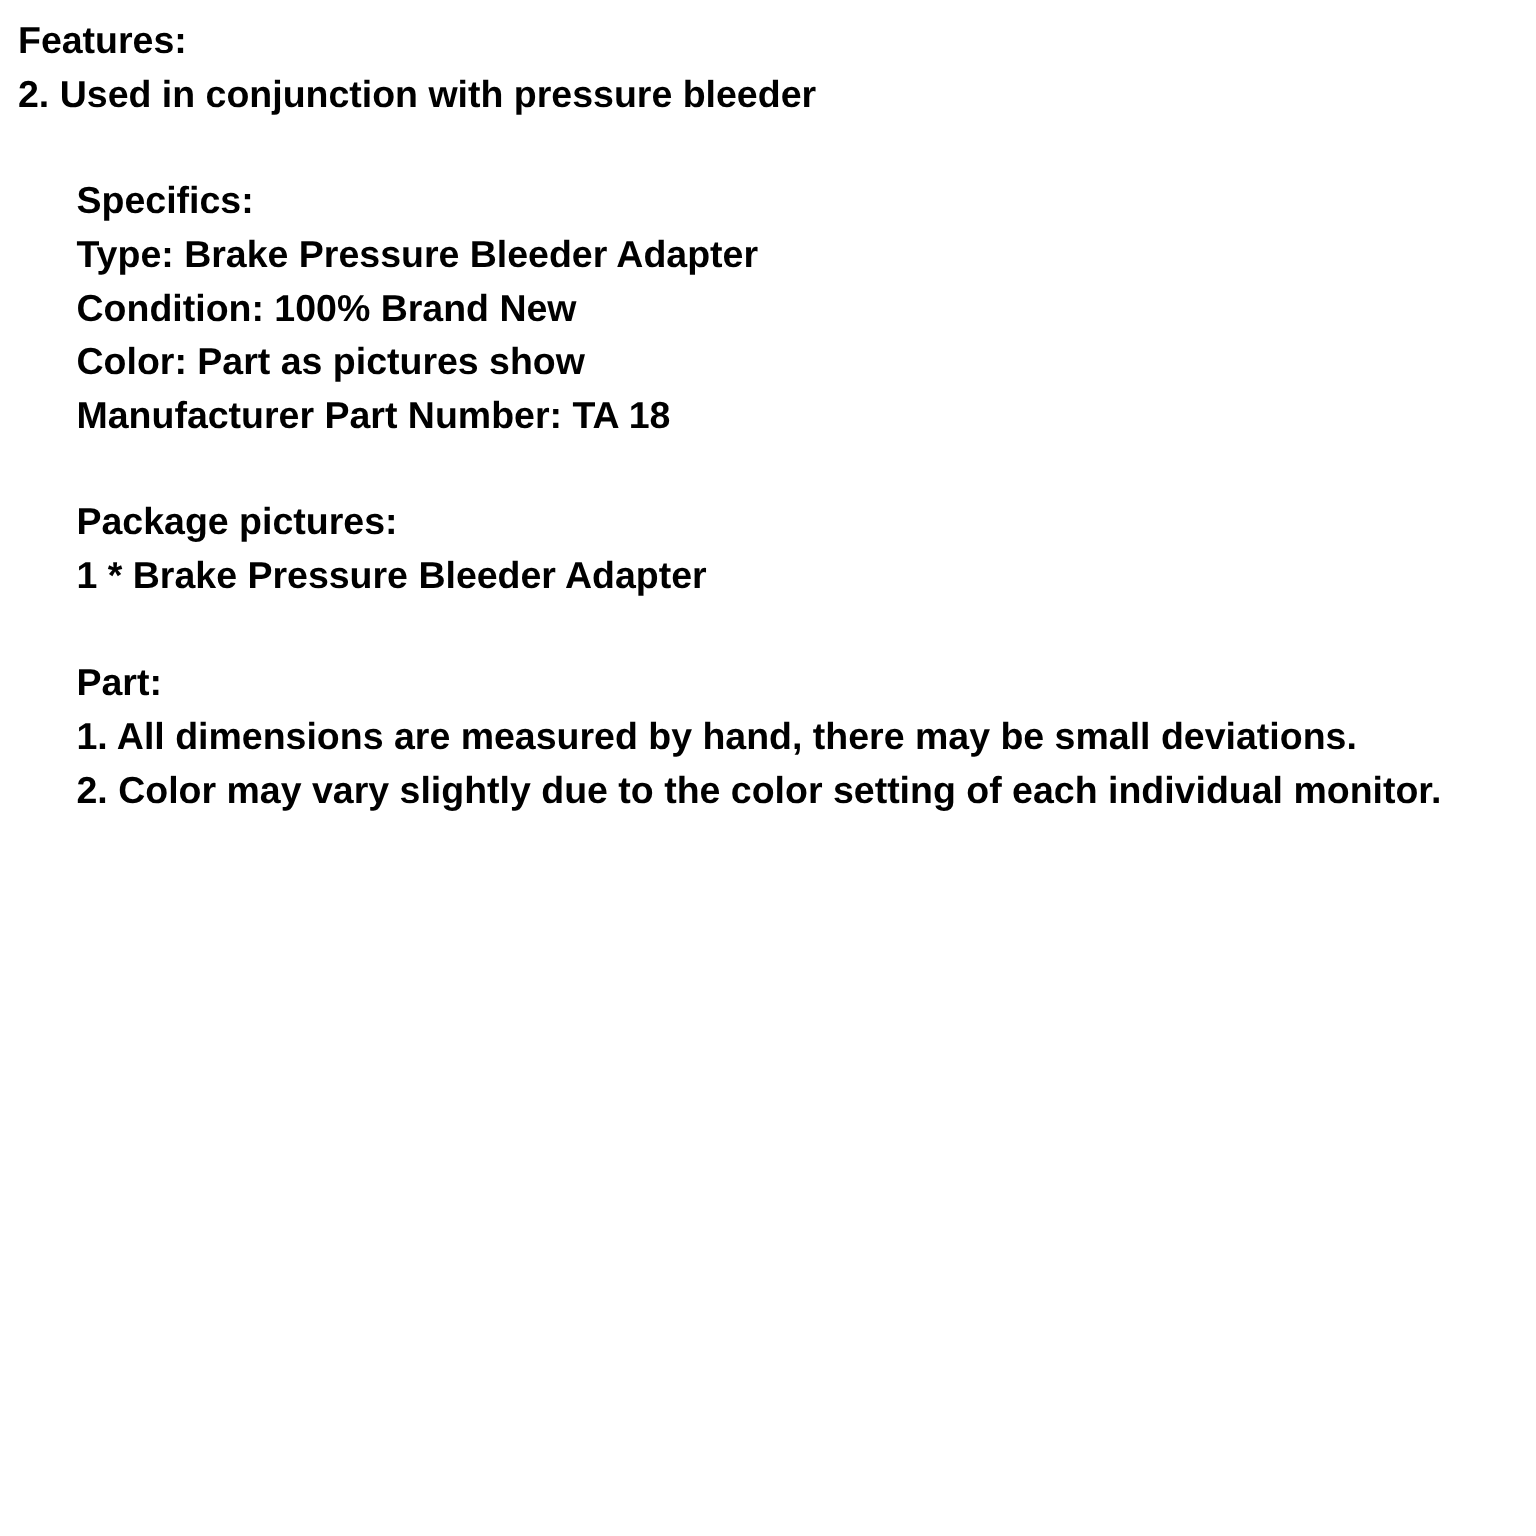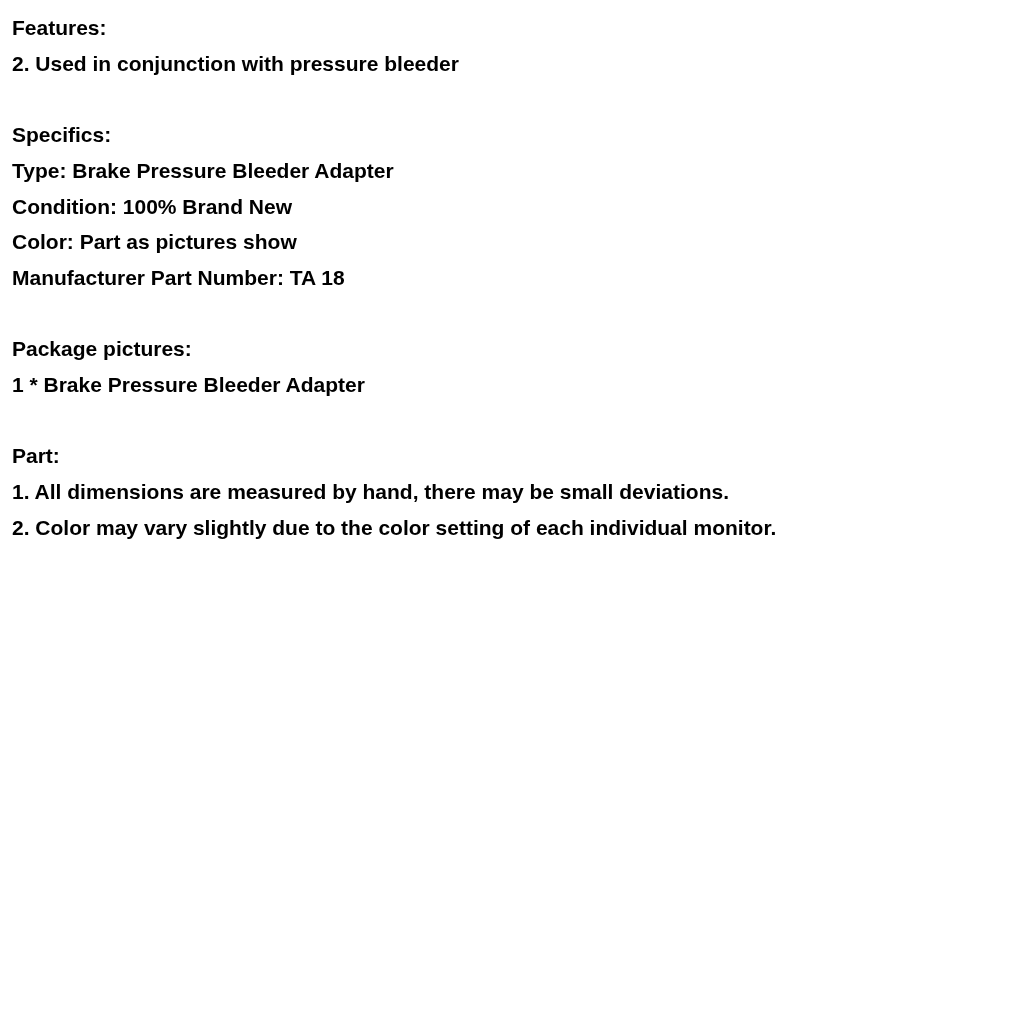--- a/index.html
+++ b/index.html
@@ -10,27 +10,27 @@
   .page {
     position: relative;
     width: 1024px;
     height: 1024px;
     background: #ffffff;
     overflow: hidden;
     box-sizing: border-box;
     padding: 10px 12px 0 12px;
     font-family: "Liberation Sans", sans-serif;
     font-weight: bold;
-    font-size: 21px;
+    font-size: 25px;
     line-height: 35.7px;
     color: #000000;
     -webkit-font-smoothing: antialiased;
   }
   .section { margin: 0; }
-  .section + .section { margin-top: 35.7px; } 
+  .section + .section { margin-top: 35.7px; margin-left: 39px; } 
   .section-heading, .description-line {
     white-space: pre;
     margin: 0;
   }
 </style>
 </head>
 <body>
 
 <div class="page">
   <main id="sections-root">

